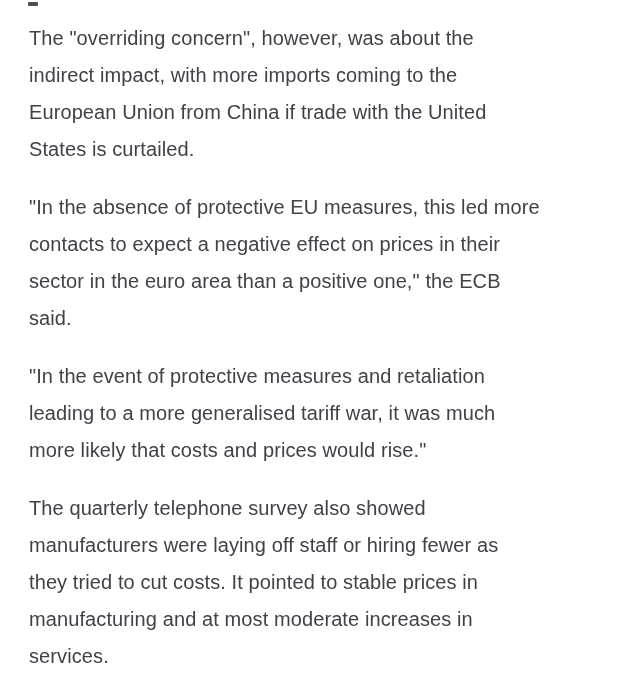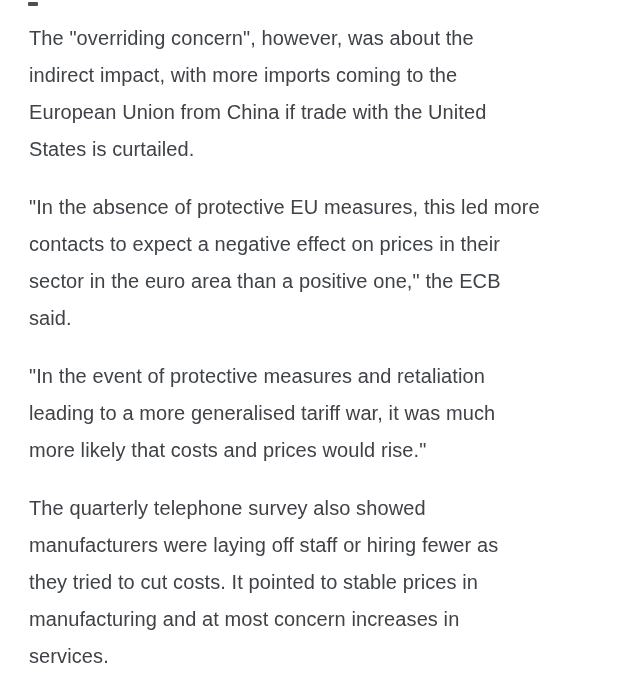--- a/index.html
+++ b/index.html
@@ -58,16 +58,16 @@
 sector in the euro area than a positive one," the ECB
 said.</p>
 
   <p class="article-paragraph">"In the event of protective measures and retaliation
 leading to a more generalised tariff war, it was much
 more likely that costs and prices would rise."</p>
 
   <p class="article-paragraph">The quarterly telephone survey also showed
 manufacturers were laying off staff or hiring fewer as
 they tried to cut costs. It pointed to stable prices in
-manufacturing and at most concern increases in
+manufacturing and at most moderate increases in
 services.</p>
 
 </div>
 
 </body></html>

